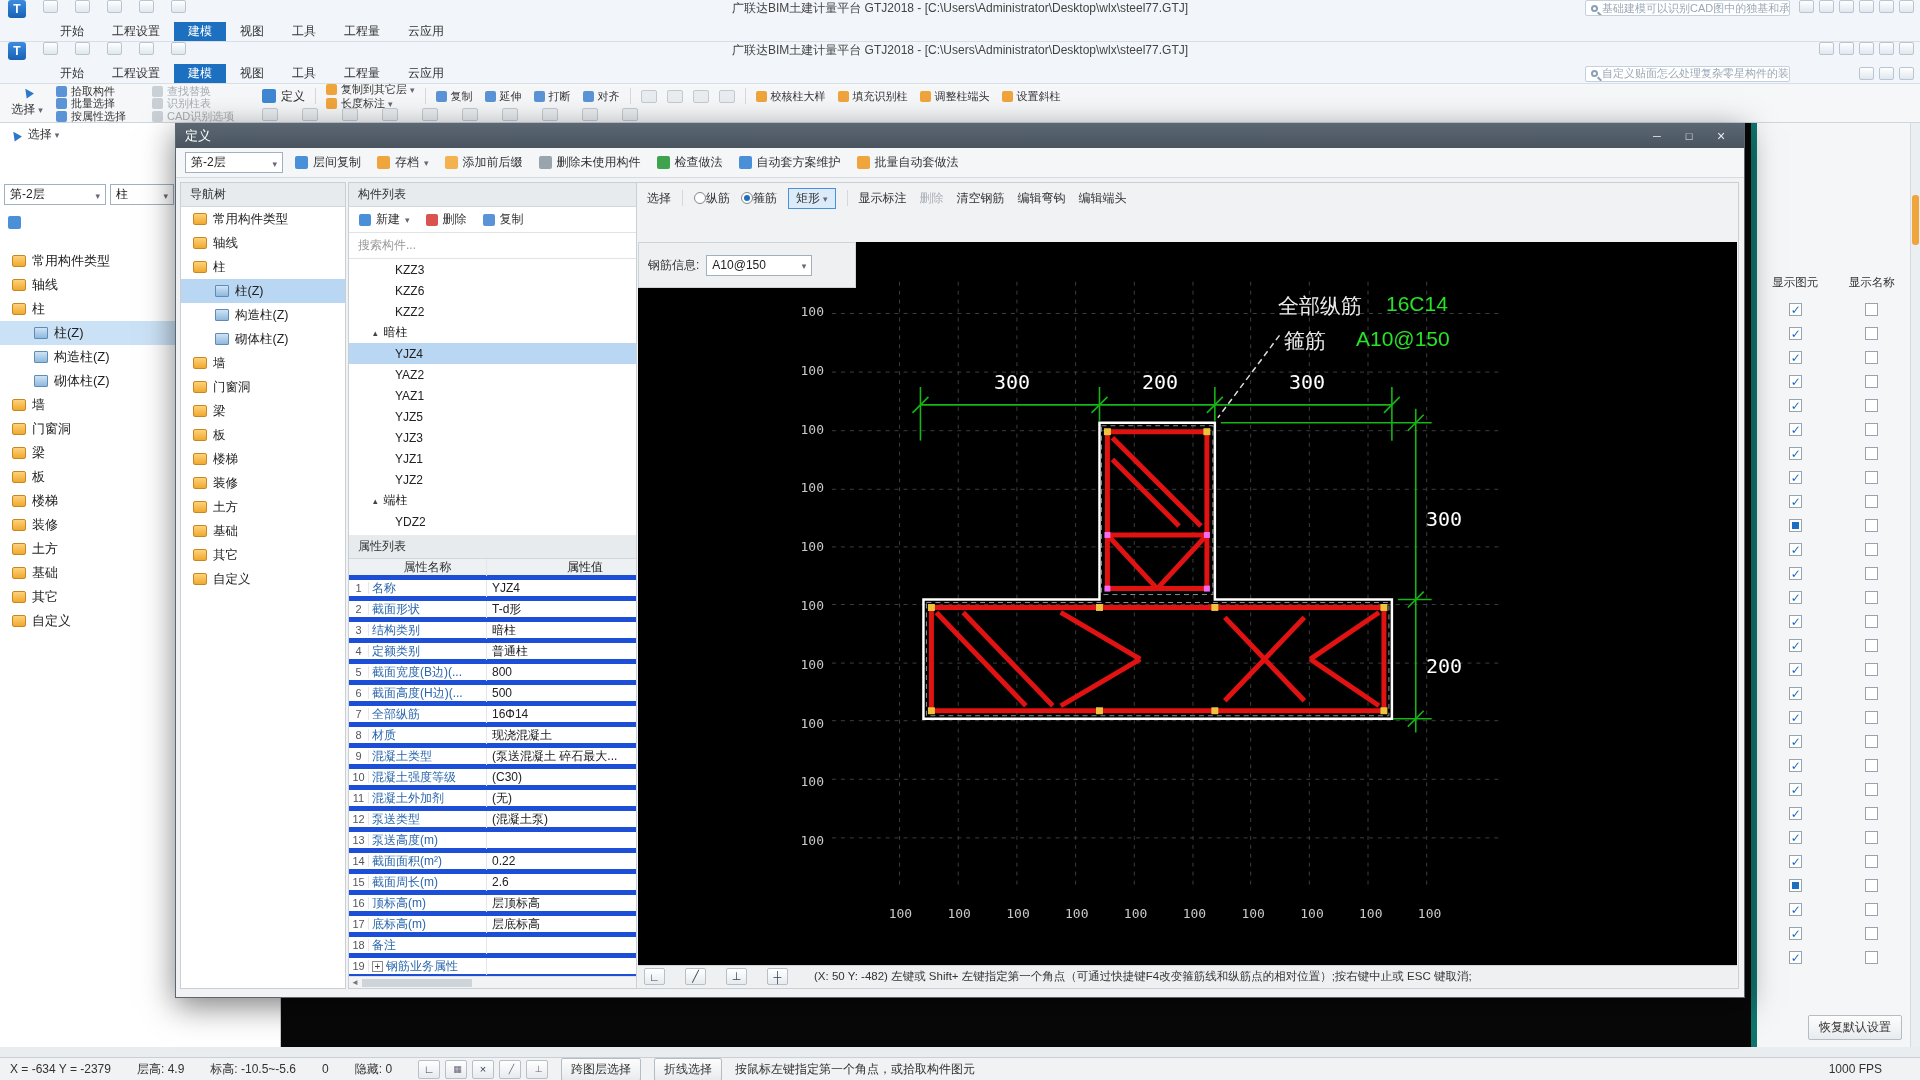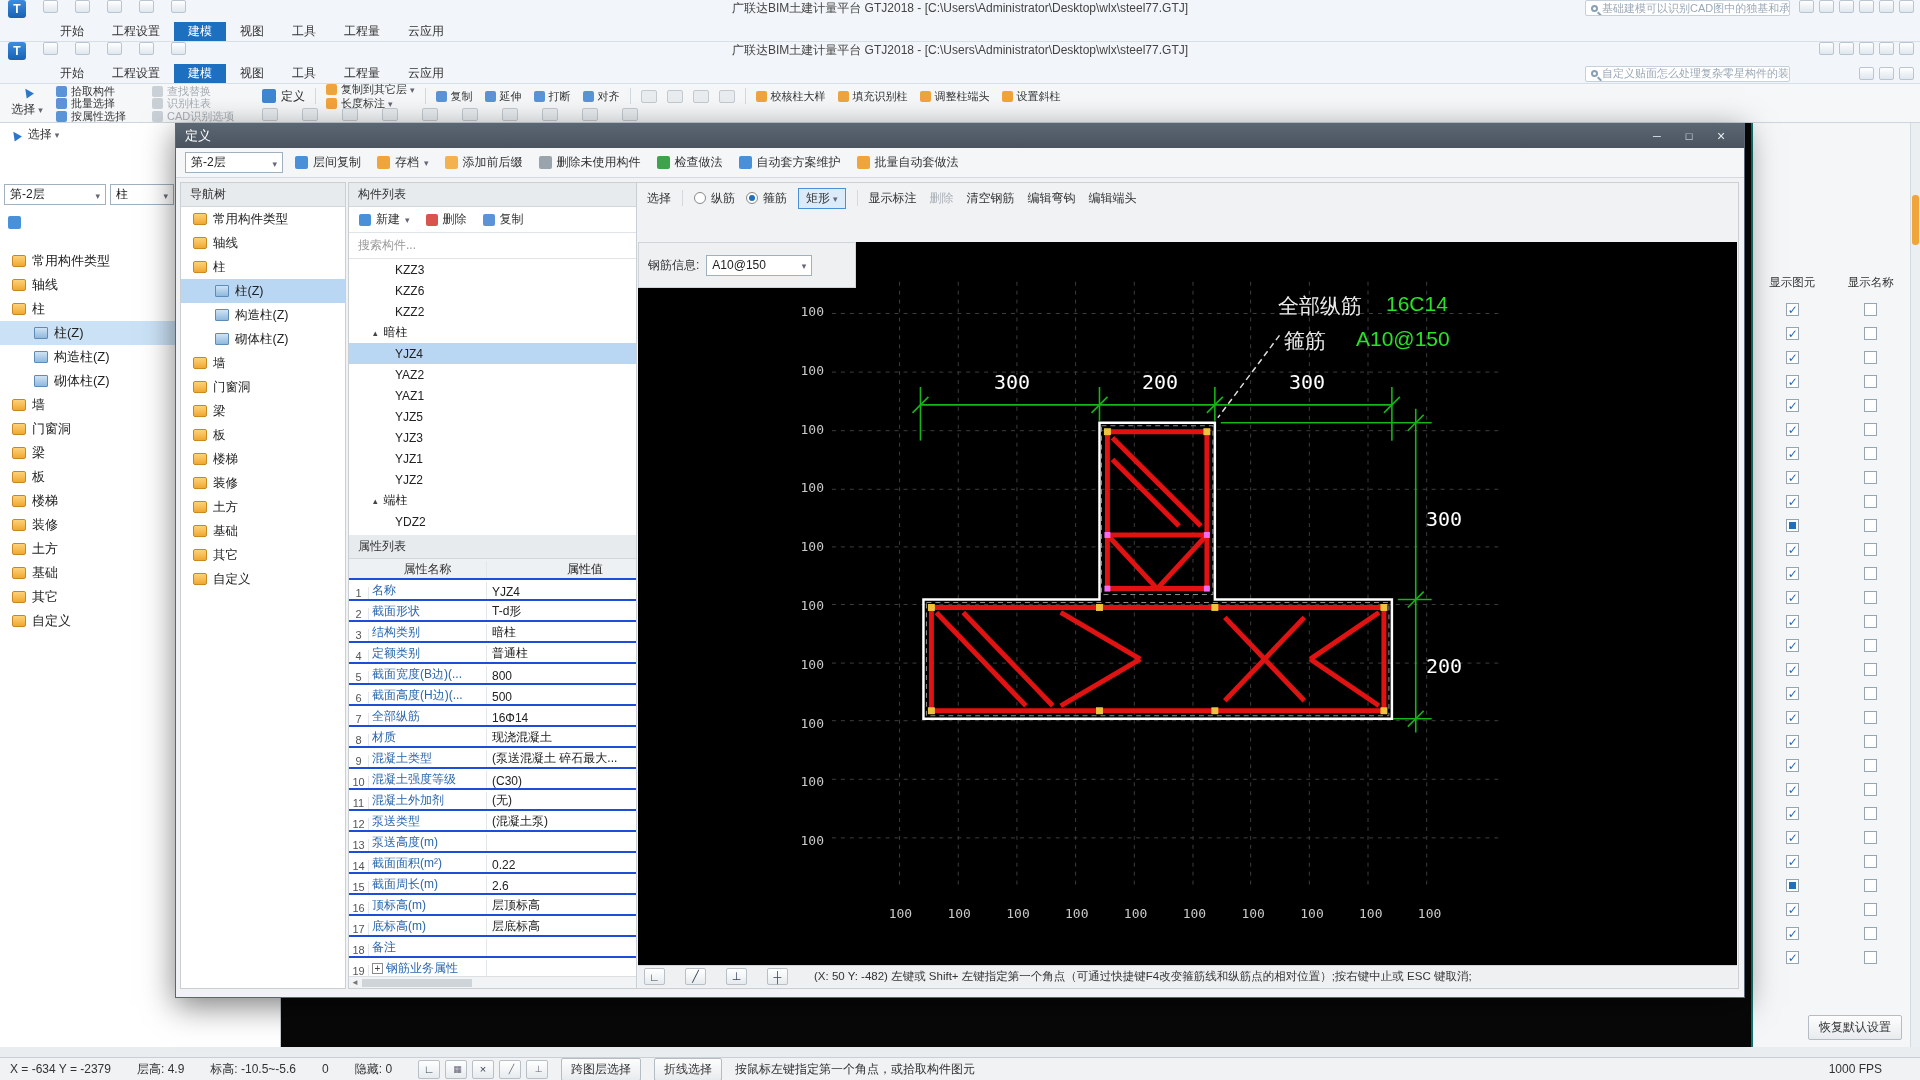--- a/index.html
+++ b/index.html
@@ -58,21 +58,21 @@
   .titem.lvl1{padding-left:34px}
   .titem.selected{background:#cbe2f6}
   .ti{display:inline-block;width:14px;height:12px;flex:none}
   .ti.folder{background:linear-gradient(#fdd27a,#f0a830);border:1px solid #c9881f;border-radius:2px}
   .ti.leaf{background:linear-gradient(#cfe3f5,#8fb8dd);border:1px solid #5d8cb8;border-radius:1px}
 
   
   .maincanvas{position:absolute;top:123px;left:281px;width:1470px;bottom:33px;background:#080808}
 
   
-  .rightpanel{position:absolute;top:123px;left:1751px;width:159px;bottom:33px;background:#f4f6f8;border-left:2px solid #0f766e}
+  .rightpanel{position:absolute;top:123px;left:1751px;width:159px;bottom:33px;background:#f4f6f8;border-left:6px solid #0f766e}
   .rp-headers{position:absolute;top:152px;left:0;right:0;display:flex;font-size:11.5px;color:#333}
   .rp-headers span{width:50%;text-align:center;white-space:nowrap}
   .rp-rows{position:absolute;top:174px;left:0;right:0}
   .vrow{height:24px;display:flex;justify-content:space-around;align-items:center}
   .cb{width:13px;height:13px;border:1px solid #98a4b0;background:#fff;position:relative;flex:none}
   .cb.c::after{content:"✓";position:absolute;left:1px;top:-1px;color:#1a6ac2;font-size:12px;font-weight:bold}
   .cb.p::after{content:"";position:absolute;inset:2px;background:#1d6fc0}
   .bevel{border:1px solid #b5bcc4;background:linear-gradient(#fdfdfd,#e8ebee);border-radius:2px;font-size:12px;color:#333;font-family:inherit}
   .rp-restore{position:absolute;bottom:7px;right:8px;padding:3px 10px;white-space:nowrap}
 
@@ -125,21 +125,21 @@
   .cl-search{position:absolute;top:50px;height:26px;left:0;right:0;border-bottom:1px solid #e0e4e8;display:flex;align-items:center;justify-content:space-between;padding:0 9px;color:#9a9a9a;font-size:12px}
   .cl-list{position:absolute;top:76px;height:276px;left:0;right:0;overflow:hidden}
   .citem{height:21px;display:flex;align-items:center;padding-left:46px;font-size:12px;color:#222}
   .citem.group{padding-left:24px}
   .citem.group::before{content:"▴";font-size:9px;margin-right:6px;color:#444}
   .citem.selected{background:#b9d7f3}
   .clsb{position:absolute;top:76px;height:276px;right:0;width:9px;background:#f4f5f6;border-left:1px solid #e2e5e8}
   .clsb::after{content:"";position:absolute;top:6px;left:1px;right:1px;height:70px;background:#d3d8dc}
   .ph2{position:absolute;top:352px;left:0;right:0}
   .pr-table{position:absolute;top:376px;left:0;right:0;bottom:12px;overflow:hidden;font-size:12px}
-  .prow{display:flex;height:21px;border-bottom:2px solid #1d4ed8;align-items:flex-end}
+  .prow{display:flex;height:21px;border-bottom:5px solid #1d4ed8;align-items:center}
   .pnum{width:20px;text-align:center;color:#555;border-right:1px solid #e4e7ea;flex:none;font-size:11px}
   .pname{width:118px;padding:0 3px;border-right:1px solid #e4e7ea;flex:none;white-space:nowrap;overflow:hidden;display:flex;align-items:center;gap:3px}
   .pval{flex:1;padding-left:5px;white-space:nowrap;overflow:hidden;color:#222}
   .phead{background:#eef1f3}
   .phead .pname{color:#333;justify-content:center}
   .phead .pval{text-align:center;padding-left:0}
   .pr-rows .pname{color:#2a66ad}
   .plus{display:none;width:11px;height:11px;border:1px solid #8a8a8a;line-height:9px;text-align:center;font-size:10px;color:#444;flex:none}
   .plus::after{content:"+"}
   .prow.expandable .plus{display:inline-block}
@@ -153,21 +153,21 @@
   .dlg-section{position:absolute;top:58px;left:460px;right:5px;bottom:8px;background:#f0f2f4;border:1px solid #c9cfd4}
   .sec-tabs{height:24px;background:#e3e7ea;display:flex;border-bottom:1px solid #cfd4d8}
   .stab{padding:0 16px;display:flex;align-items:center;font-size:12px;color:#555;border-right:1px solid #cfd4d8}
   .stab.active{background:#f6f8f9;color:#222;border-top:2px solid #1d6fc0}
   .sec-toolbar{height:30px;display:flex;align-items:center;gap:11px;padding:0 10px;font-size:12px;color:#333}
   .sec-toolbar .vsep{height:16px}
   .sec-btn{white-space:nowrap}
   .sec-btn.disabled{color:#aab0b6}
   .radio{width:12px;height:12px;border:1px solid #888;border-radius:50%;background:#fff;display:inline-block;position:relative;flex:none}
   .radio.on::after{content:"";position:absolute;inset:2px;border-radius:50%;background:#1d6fc0}
-  .rgroup{display:flex;align-items:center;gap:5px}
+  .rgroup{display:flex;align-items:center;}
   .shape-btn{display:flex;align-items:center;border:1px solid #4a90d9;background:#dcebfa;padding:1px 7px;white-space:nowrap}
   .sec-btns{display:flex;gap:13px}
   .sec-canvas{position:absolute;top:59px;left:1px;right:1px;bottom:23px;background:#000;overflow:hidden}
   .sec-canvas svg{position:absolute;inset:0;width:100%;height:100%}
   .rebar-info{position:absolute;left:0;top:0;width:218px;height:46px;background:#eef0f2;border:1px solid #cfd4d8;display:flex;align-items:center;gap:7px;padding:0 9px;font-size:12px;color:#333}
   .gl-left{position:absolute;left:146px;top:62px;width:40px}
   .gl{height:58.8px;text-align:right;color:#c9c9c9;font-size:13px;font-family:"DejaVu Sans Mono",monospace}
   .gl-bottom{position:absolute;left:233px;top:664px;display:flex}
   .glb{width:58.8px;height:18px;text-align:center}
   .dim{position:absolute;color:#fff;font-size:20px;font-family:"DejaVu Sans Mono",monospace}

